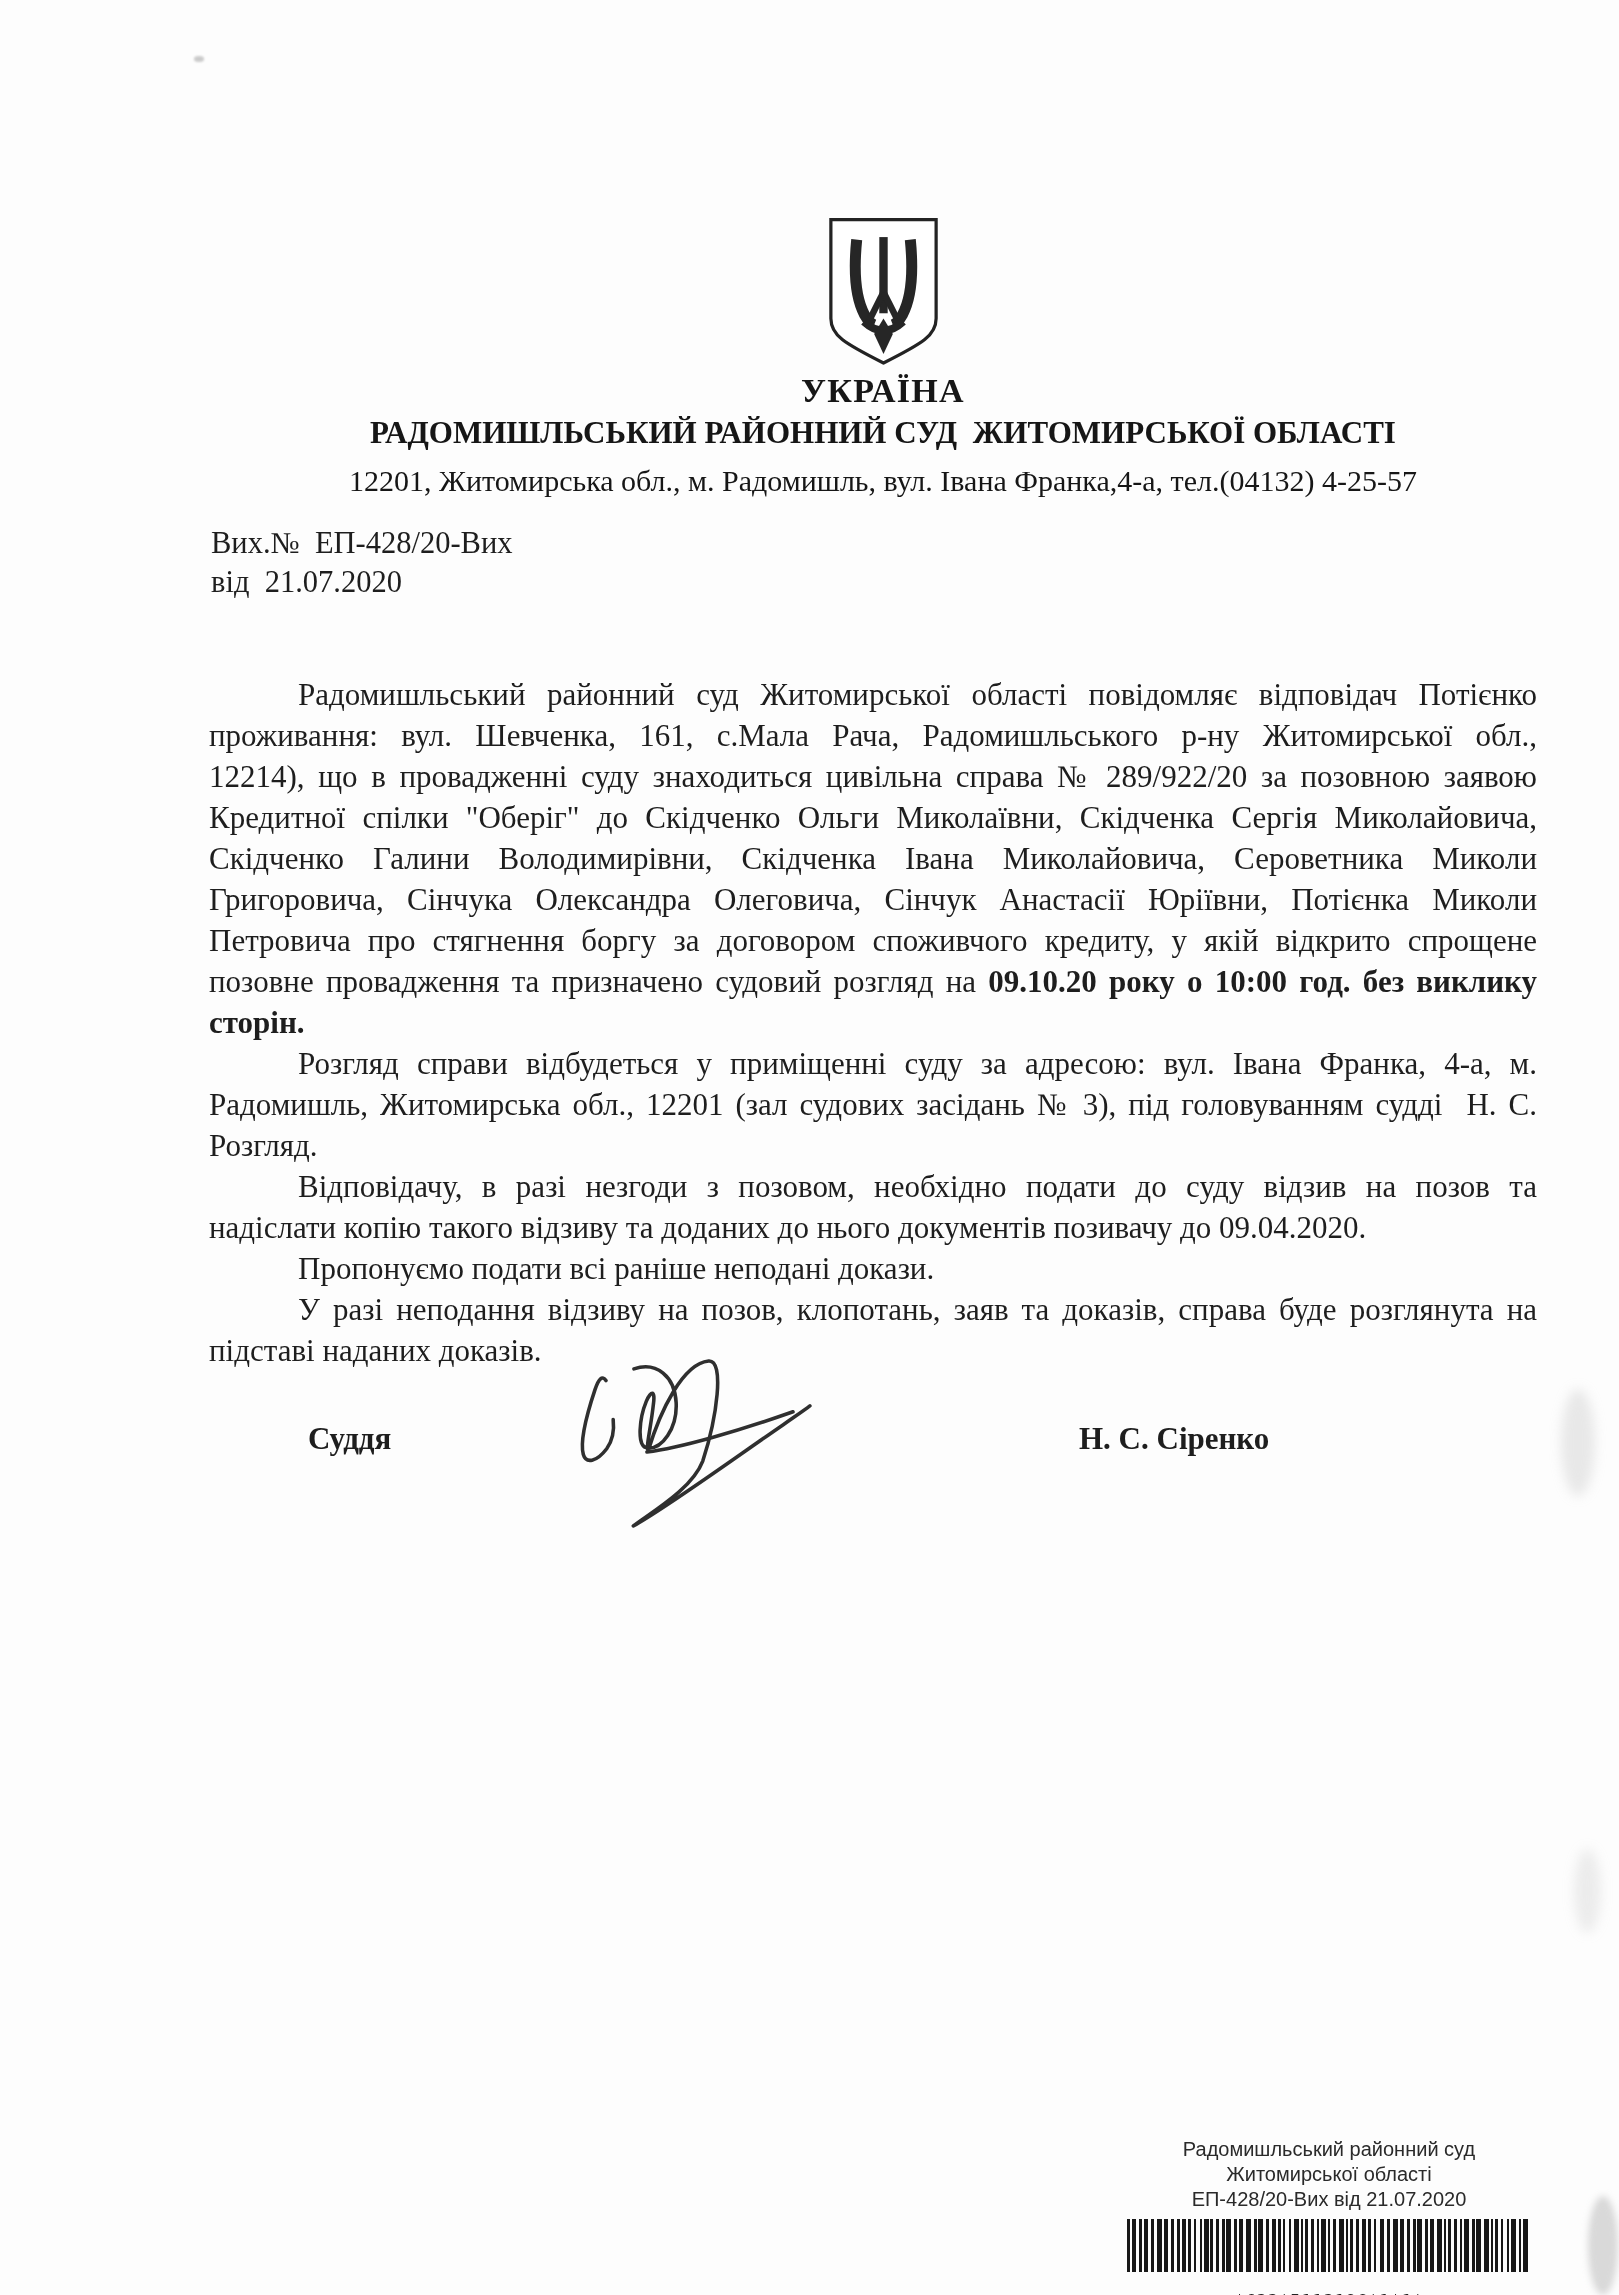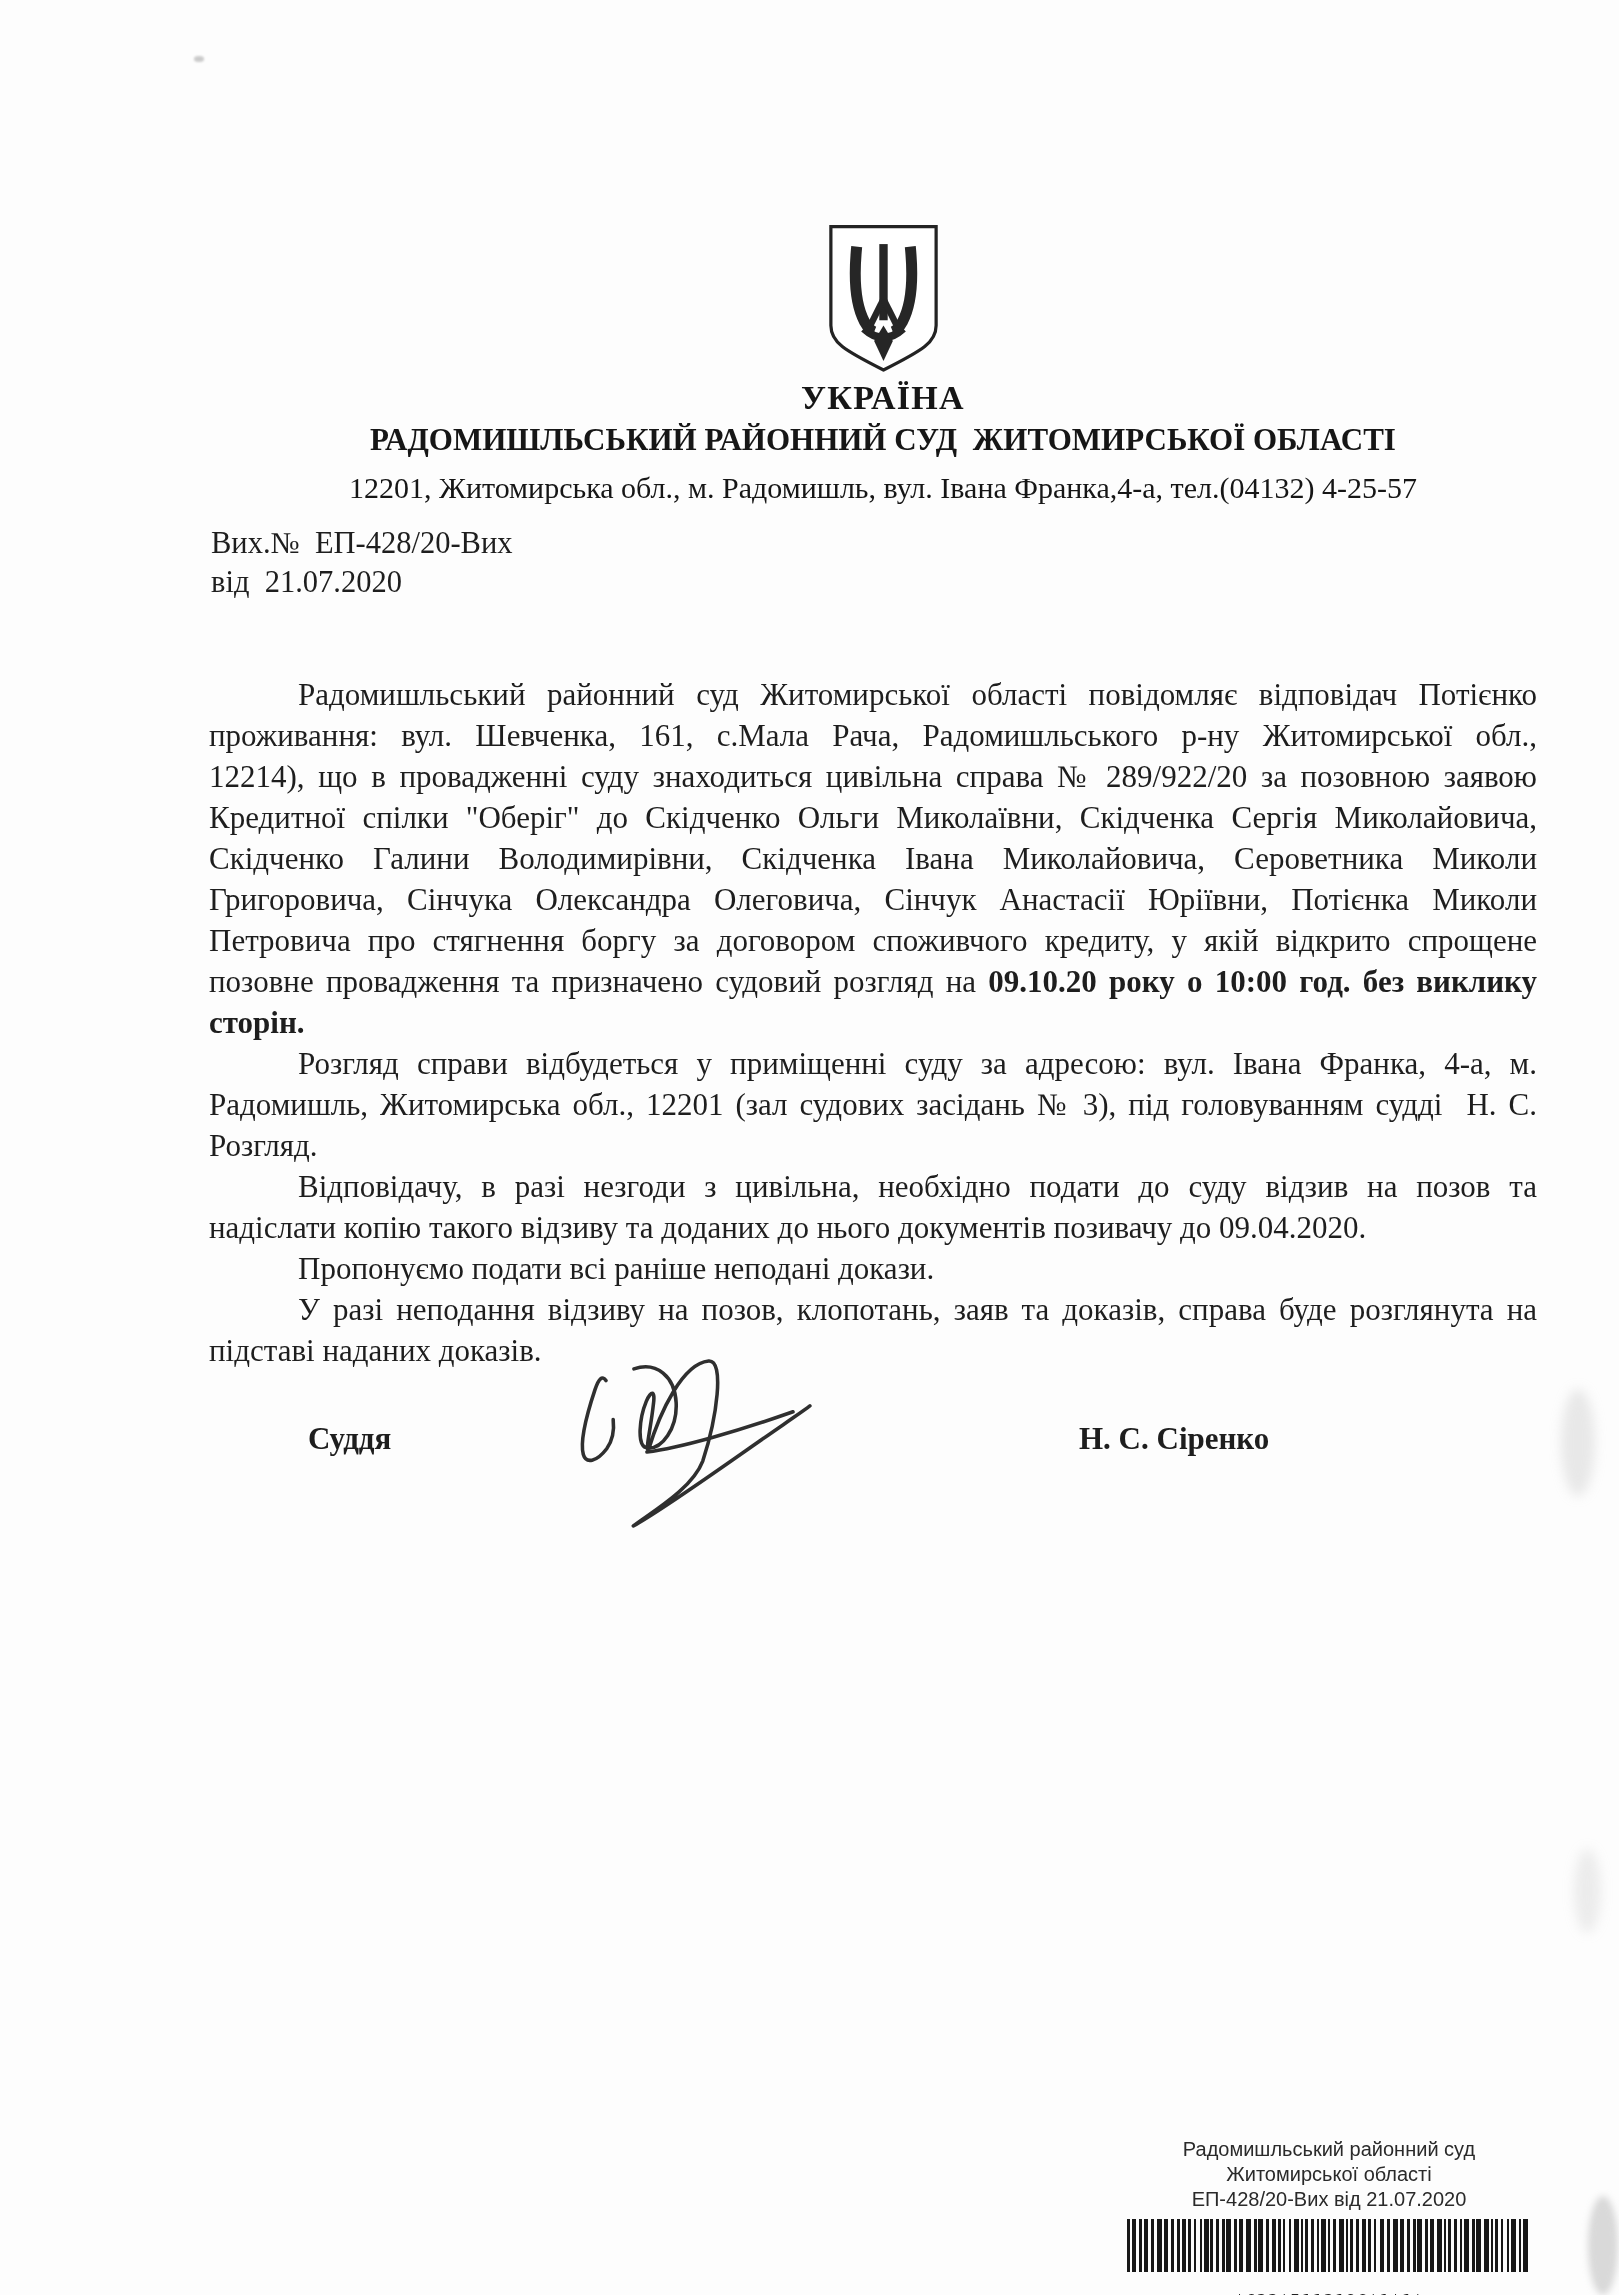--- a/index.html
+++ b/index.html
@@ -6,21 +6,21 @@
   .page{
     position:relative;
     width:1619px;height:2295px;
     background:#fdfdfd;
     overflow:hidden;
     font-family:"Liberation Serif","DejaVu Serif",serif;
     color:#1e1e1e;
   }
   
   .header{
-    position:absolute;left:197px;top:223px;width:1372px;
+    position:absolute;left:197px;top:216px;width:1372px;
     display:flex;flex-direction:column;align-items:center;
     text-align:center;color:#161616;
   }
   .emblem{width:113px;height:150px;display:block;}
   .country{font-size:34px;font-weight:bold;line-height:40px;margin-top:5.2px;letter-spacing:1.3px;}
   .court{font-size:31px;font-weight:bold;line-height:36px;margin-top:3.9px;}
   .addr{font-size:30px;line-height:36px;margin-top:12px;}
   
   .ref{position:absolute;left:211px;top:524px;font-size:30.5px;line-height:39px;}
   
@@ -92,21 +92,21 @@
       <div class="line j"><span>12214), що в провадженні суду знаходиться цивільна справа № 289/922/20 за позовною заявою</span></div>
       <div class="line j"><span>Кредитної спілки "Оберіг" до Скідченко Ольги Миколаївни, Скідченка Сергія Миколайовича,</span></div>
       <div class="line j"><span>Скідченко Галини Володимирівни, Скідченка Івана Миколайовича, Сероветника Миколи</span></div>
       <div class="line j"><span>Григоровича, Сінчука Олександра Олеговича, Сінчук Анастасії Юріївни, Потієнка Миколи</span></div>
       <div class="line j"><span>Петровича про стягнення боргу за договором споживчого кредиту, у якій відкрито спрощене</span></div>
       <div class="line j"><span>позовне провадження та призначено судовий розгляд на </span><b>09.10.20 року о 10:00 год. без виклику</b></div>
       <div class="line"><b>сторін.</b></div>
       <div class="line j i"><span>Розгляд справи відбудеться у приміщенні суду за адресою: вул. Івана Франка, 4-а, м.</span></div>
       <div class="line j"><span>Радомишль, Житомирська обл., 12201 (зал судових засідань № 3), під головуванням судді&nbsp; Н. С.</span></div>
       <div class="line"><span>Розгляд.</span></div>
-      <div class="line j i"><span>Відповідачу, в разі незгоди з цивільна, необхідно подати до суду відзив на позов та</span></div>
+      <div class="line j i"><span>Відповідачу, в разі незгоди з позовом, необхідно подати до суду відзив на позов та</span></div>
       <div class="line"><span>надіслати копію такого відзиву та доданих до нього документів позивачу до 09.04.2020.</span></div>
       <div class="line i"><span>Пропонуємо подати всі раніше неподані докази.</span></div>
       <div class="line j i"><span>У разі неподання відзиву на позов, клопотань, заяв та доказів, справа буде розглянута на</span></div>
       <div class="line"><span>підставі наданих доказів.</span></div>
     </div>
 
   <div class="sig-role">Суддя</div>
   <svg class="signature" viewBox="0 0 385 285" xmlns="http://www.w3.org/2000/svg">
     <g fill="none" stroke="#2f2f2f" stroke-width="5.5" stroke-linecap="round" stroke-linejoin="round">
       <path d="M57 44 C51 36 46 40 40 58 C28 94 16 136 22 158 C26 172 42 170 58 149 C66 138 70 122 68 104"></path>

